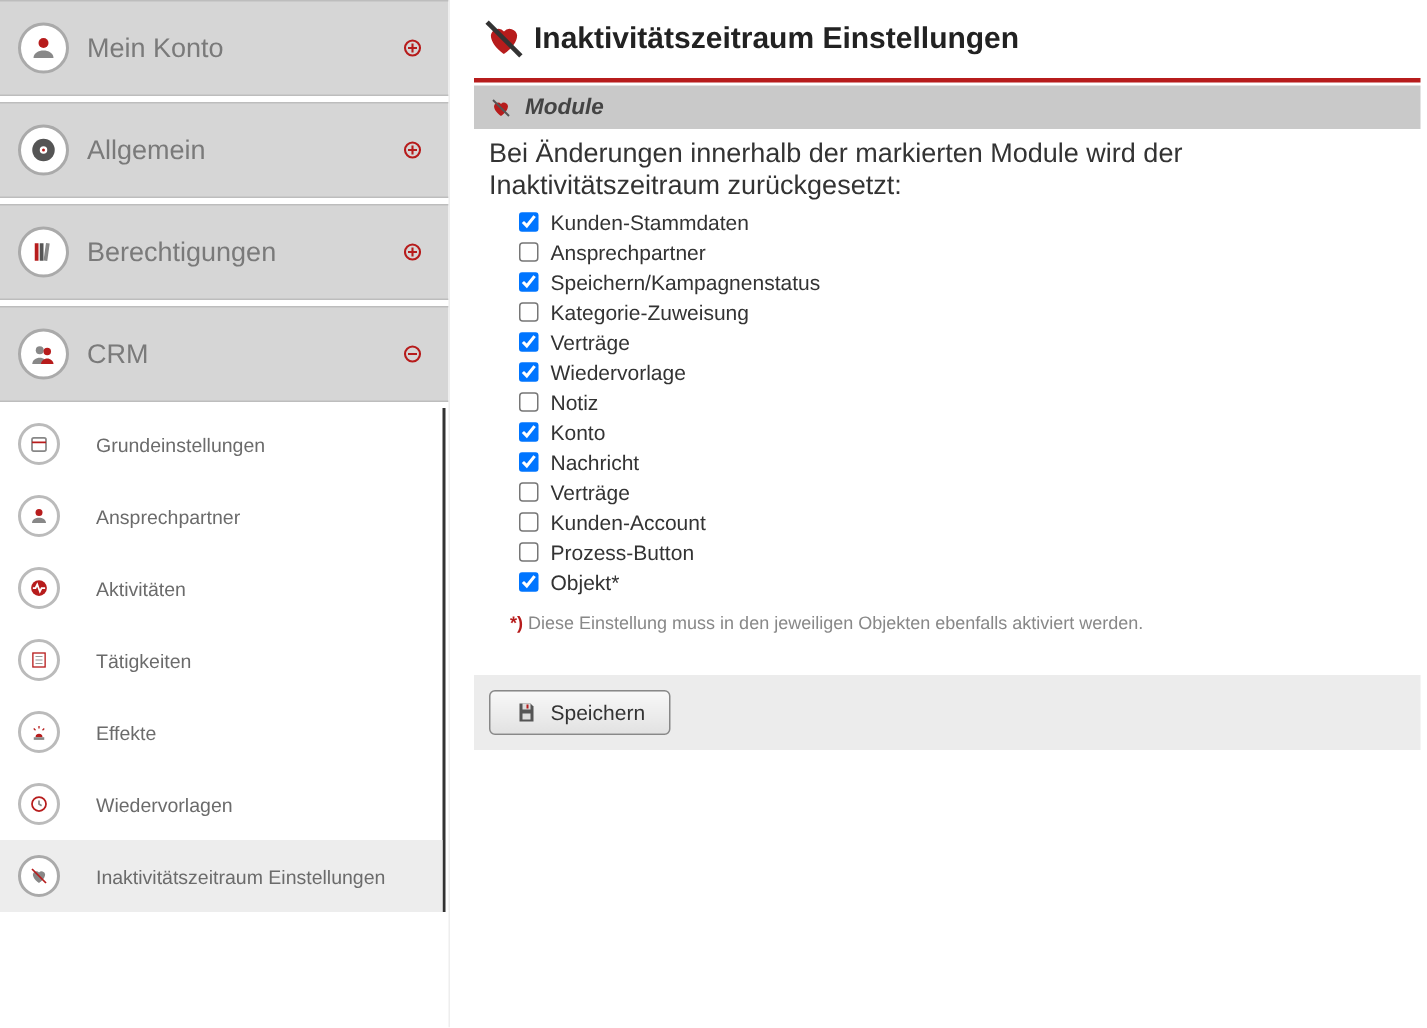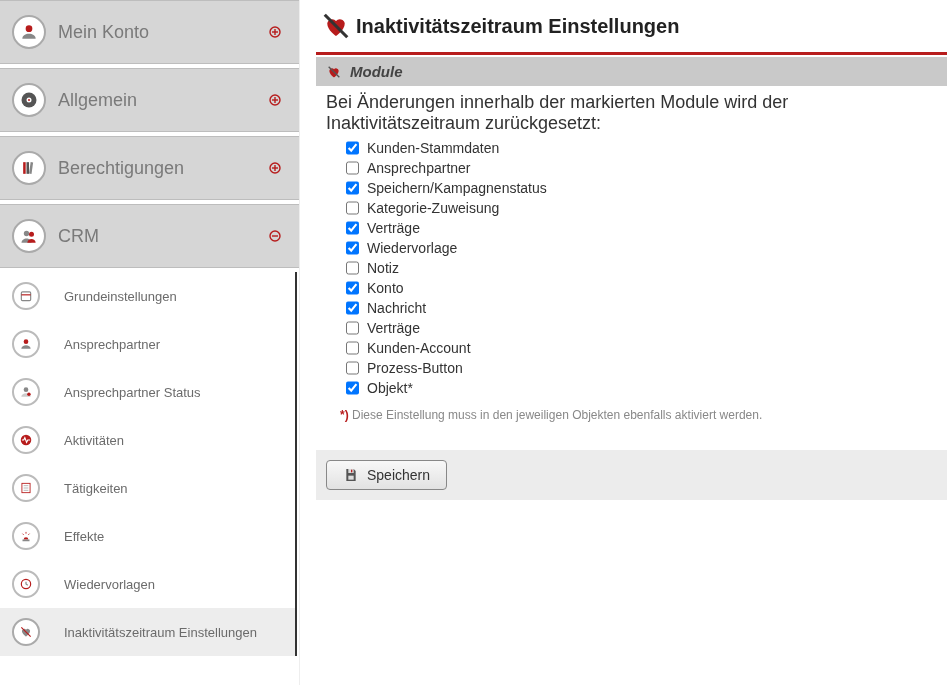--- a/index.html
+++ b/index.html
@@ -240,30 +240,20 @@
             <svg width="14" height="14" viewBox="0 0 24 24">
               <circle cx="12" cy="8" r="4" fill="#b71c1c"></circle>
               <path d="M4 20c0-4 4-6 8-6s8 2 8 6" fill="#888"></path>
             </svg>
           </div>
         <span>Ansprechpartner</span>
       </div>
       <div class="sub-item">
         <div class="icon-wrap">
             <svg width="14" height="14" viewBox="0 0 24 24">
-              <circle cx="12" cy="8" r="4" fill="#888"></circle>
-              <path d="M4 20c0-4 4-6 8-6s8 2 8 6" fill="#ccc"></path>
-              <circle cx="17" cy="16" r="3" fill="#b71c1c"></circle>
-            </svg>
-          </div>
-        <span>Ansprechpartner Status</span>
-      </div>
-      <div class="sub-item">
-        <div class="icon-wrap">
-            <svg width="14" height="14" viewBox="0 0 24 24">
               <circle cx="12" cy="12" r="9" fill="#b71c1c"></circle>
               <path d="M5 12h3l2-4 3 8 2-4h4" fill="none" stroke="#fff" stroke-width="2"></path>
             </svg>
           </div>
         <span>Aktivitäten</span>
       </div>
       <div class="sub-item">
         <div class="icon-wrap">
             <svg width="14" height="14" viewBox="0 0 24 24">
               <rect x="5" y="4" width="14" height="16" fill="none" stroke="#b71c1c" stroke-width="1.5"></rect>

